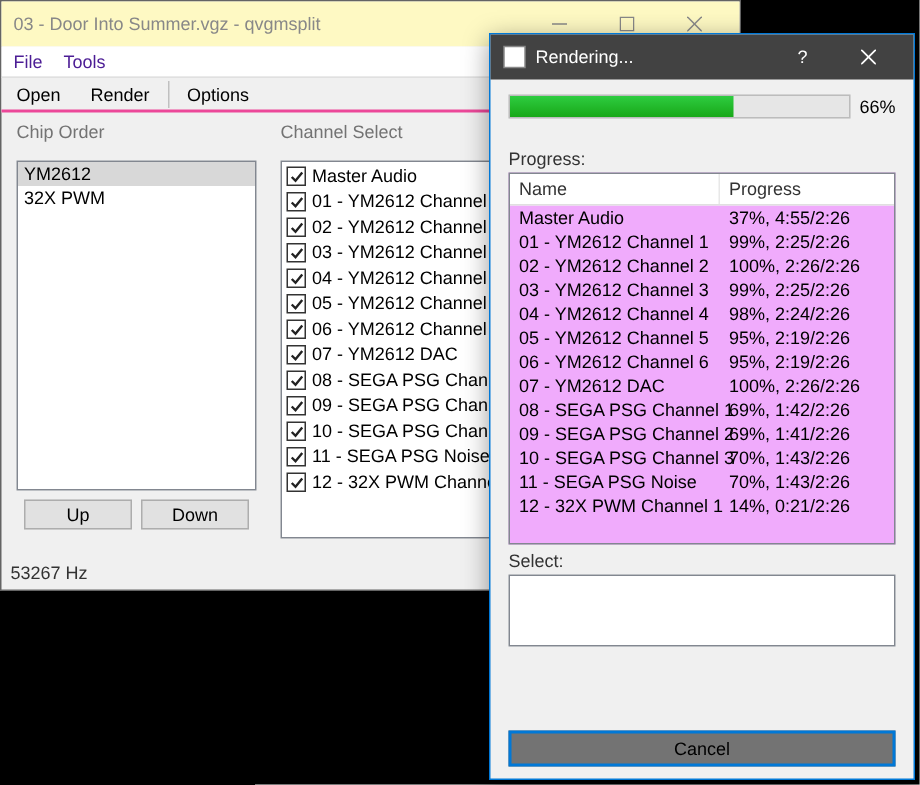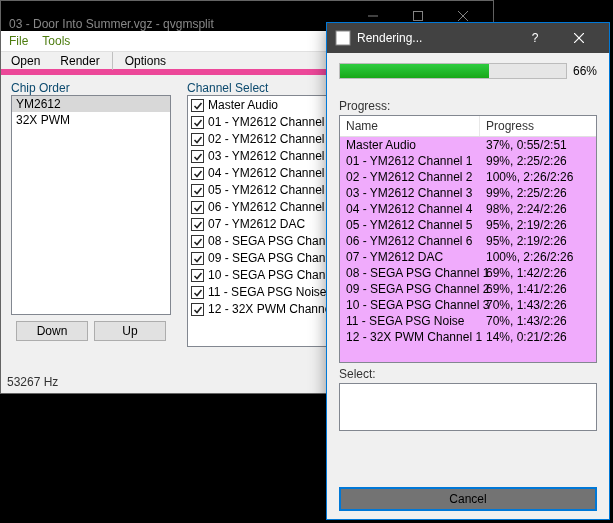--- a/index.html
+++ b/index.html
@@ -1,34 +1,34 @@
 <!DOCTYPE html>
 <html><head>
 <meta charset="utf-8">
 <style>
 * { box-sizing: border-box; margin: 0; padding: 0; font-family: "Segoe UI", Tahoma, sans-serif; font-size: 12px; }
 body { background: #000; width: 613px; height: 523px; position: relative; overflow: hidden; }
 
 
 .main-window { position: absolute; left: 0; top: 0; width: 494px; height: 394px; background: #f0f0f0; border: 1px solid #646464; }
-.titlebar { height: 30px; background: #000000; display: flex; align-items: flex-end; padding: 0 8px; color: #888; }
+.titlebar { height: 30px; background: #fef9c3; display: flex; align-items: center; padding: 0 8px; color: #888; }
 .titlebar-title { flex: 1; }
 .titlebar-controls { display: flex; }
 .titlebar-btn { width: 45px; height: 30px; display: flex; align-items: center; justify-content: center; color: #888; }
 .titlebar-btn svg { width: 10px; height: 10px; }
 
-.menubar { height: 20px; display: flex; align-items: center; padding: 0 8px; gap: 14px; color: #4d7c0f; background:#fff; }
-.toolbar { height: 24px; display: flex; align-items: center; border-top: 1px solid #e0e0e0; border-bottom: 6px solid #ec4899; background: #f0f0f0; }
+.menubar { height: 20px; display: flex; align-items: center; padding: 0 8px; gap: 14px; color: #4c1d95; background:#fff; }
+.toolbar { height: 24px; display: flex; align-items: center; border-top: 1px solid #e0e0e0; border-bottom: 2px solid #ec4899; background: #f0f0f0; }
 .toolbar-item { padding: 3px 10px; }
 .toolbar-sep { width: 1px; height: 18px; background: #c0c0c0; margin: 0 2px; }
 
 .content { display: flex; padding: 6px 10px 4px 10px; gap: 16px; }
 .col-left { width: 160px; }
 .col-right { flex: 1; }
-.group-label { margin-bottom: 0; color: #0c4a6e; }
+.group-label { margin-bottom: 12px; color: #737373; }
 .listbox { background: #fff; border: 1px solid #828790; height: 220px; overflow: hidden; }
 .listbox-item { padding: 1px 4px; }
 .listbox-item.selected { background: #d8d8d8; }
 .btn-row { display: flex; gap: 6px; margin-top: 6px; justify-content: center; }
 .btn { background: #e1e1e1; border: 1px solid #adadad; padding: 2px 0; width: 72px; text-align: center; }
 
 .checklist { background: #fff; border: 1px solid #828790; height: 252px; padding: 1px 2px; }
 .check-item { display: flex; align-items: center; gap: 4px; padding: 0 1px; line-height: 17px; }
 .checkbox { width: 13px; height: 13px; border: 1px solid #333; display: inline-flex; align-items: center; justify-content: center; background: #fff; flex-shrink: 0; }
 .checkbox svg { width: 10px; height: 10px; }
@@ -94,22 +94,22 @@
     <span class="toolbar-item">Options</span>
   </div>
   <div class="content">
     <div class="col-left">
       <div class="group-label">Chip Order</div>
       <div class="listbox" id="chip-list">
           <div class="listbox-item selected">YM2612</div>
           <div class="listbox-item">32X PWM</div>
         </div>
       <div class="btn-row">
+        <div class="btn">Up</div>
         <div class="btn">Down</div>
-        <div class="btn">Up</div>
       </div>
     </div>
     <div class="col-right">
       <div class="group-label">Channel Select</div>
       <div class="checklist" id="channel-list">
           <div class="check-item">
             <span class="checkbox">
               <svg viewBox="0 0 10 10">
                 <polyline points="1.5,5 4,7.5 8.5,2" fill="none" stroke="#222" stroke-width="1.6"></polyline>
               </svg>
@@ -243,21 +243,21 @@
     </div>
     <div class="sect-label">Progress:</div>
     <div class="progress-table">
       <div class="pt-header">
         <div class="pt-hcell name">Name</div>
         <div class="pt-hcell">Progress</div>
       </div>
       <div id="pt-body">
           <div class="pt-row">
             <div class="pt-cell name">Master Audio</div>
-            <div class="pt-cell">37%, 0:55/2:51</div>
+            <div class="pt-cell">37%, 4:55/2:26</div>
           </div>
           <div class="pt-row">
             <div class="pt-cell name">01 - YM2612 Channel 1</div>
             <div class="pt-cell">99%, 2:25/2:26</div>
           </div>
           <div class="pt-row">
             <div class="pt-cell name">02 - YM2612 Channel 2</div>
             <div class="pt-cell">100%, 2:26/2:26</div>
           </div>
           <div class="pt-row">

